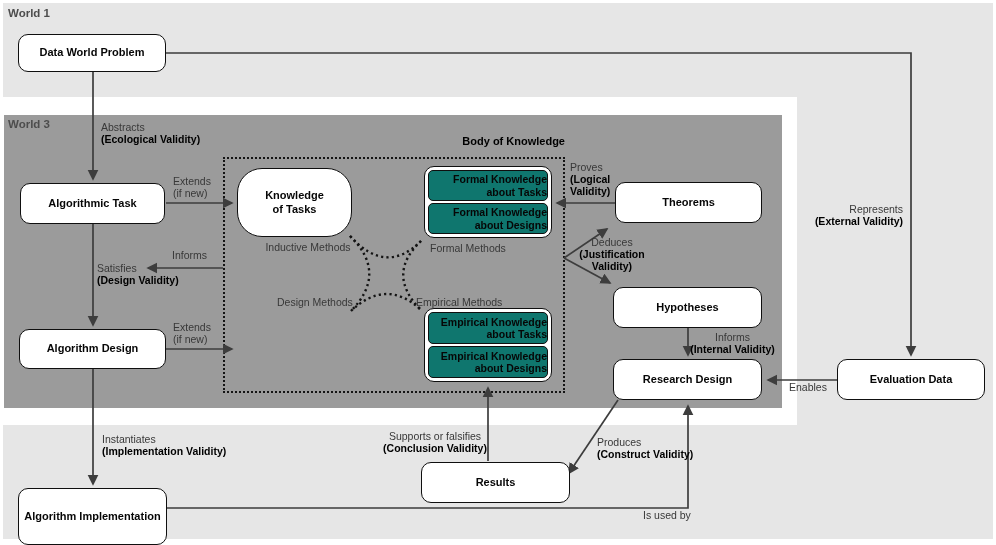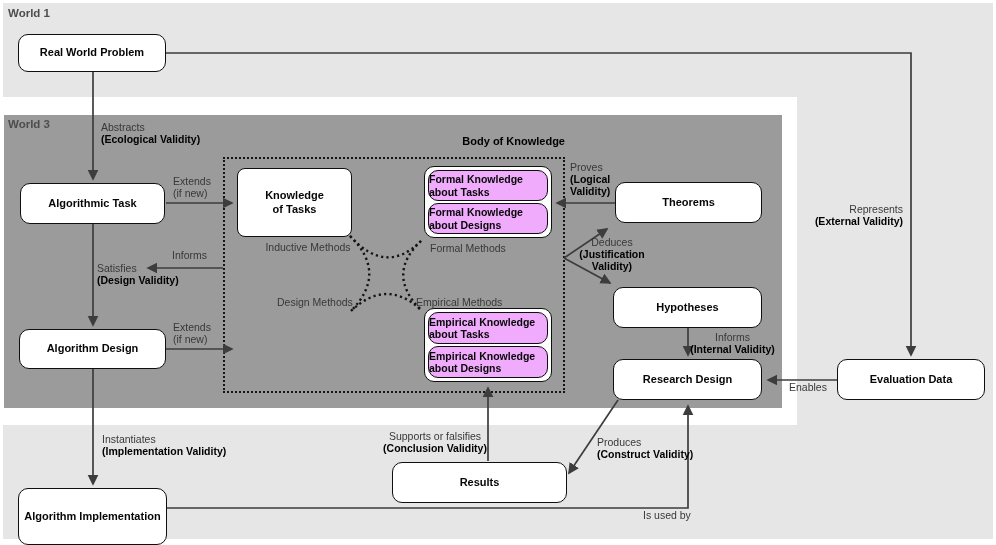--- a/index.html
+++ b/index.html
@@ -8,26 +8,26 @@
   #canvas-bg{left:3px;top:3px;width:990px;height:536px;background:#e6e6e6;}
   #world3-wrapper{left:0;top:97px;width:797px;height:328px;background:#ffffff;}
   #world3-bg{left:4px;top:115px;width:778px;height:293px;background:#9b9b9b;}
   #bok-box{left:223px;top:157px;width:342px;height:236px;border:2px dotted #141414;}
   .region-label{position:absolute;font-weight:bold;font-size:11.5px;color:#4d4d4d;white-space:nowrap;}
   #bok-title{position:absolute;left:223px;top:135px;width:342px;text-align:right;font-weight:bold;font-size:11px;color:#000;}
   svg{position:absolute;left:0;top:0;pointer-events:none;}
   .node{position:absolute;box-sizing:border-box;background:#ffffff;border:1.7px solid #0f0f0f;
         border-radius:10px;display:flex;align-items:center;justify-content:center;
         text-align:center;font-weight:bold;font-size:11px;line-height:1.2;color:#060606;}
-  .node.big-radius{border-radius:8px;}
+  .node.big-radius{border-radius:25px;}
   .stack{position:absolute;box-sizing:border-box;background:#ffffff;border:1.7px solid #0f0f0f;
          border-radius:10px;display:flex;flex-direction:column;gap:2px;padding:3px;}
-  .stack .inner{flex:1;box-sizing:border-box;border:1.5px solid #0f0f0f;border-radius:10px;
-         display:flex;align-items:center;justify-content:center;text-align:left;
-         font-weight:bold;font-size:10.5px;line-height:1.15;color:#060606;background:#f0abfc;}
+  .stack .inner{flex:1;box-sizing:border-box;border:1.5px solid #0f0f0f;border-radius:5px;
+         display:flex;align-items:center;justify-content:center;text-align:right;
+         font-weight:bold;font-size:10.5px;line-height:1.15;color:#060606;background:#0f766e;}
   .lbl{position:absolute;font-size:10.5px;line-height:12px;color:#383838;white-space:nowrap;}
   .lbl .em{font-weight:bold;color:#000;}
   .lbl.center{text-align:center;}
   .lbl.right{text-align:right;}
 </style>
 </head>
 <body>
 
 <div id="stage">
 
@@ -64,40 +64,40 @@
       <path d="M564,258 L610,283" marker-end="url(#arr)"></path>
     </g>
     <g fill="none" stroke="#141414" stroke-width="2.4" stroke-dasharray="2.2,3.2">
       <path d="M350,236 Q386,276 421,241"></path>
       <path d="M350,236 Q388,273 351,311"></path>
       <path d="M421,241 Q386,274 420,309"></path>
       <path d="M351,311 Q386,278 420,309"></path>
     </g>
   </svg>
 
-  <div class="node" style="left:18px;top:34px;width:148px;height:38px">Real World Problem</div>
+  <div class="node" style="left:18px;top:34px;width:148px;height:38px">Data World Problem</div>
   <div class="node" style="left:20px;top:183px;width:145px;height:41px">Algorithmic Task</div>
   <div class="node" style="left:19px;top:329px;width:147px;height:40px">Algorithm Design</div>
   <div class="node" style="left:18px;top:488px;width:149px;height:57px">Algorithm Implementation</div>
   <div class="node big-radius" style="left:237px;top:168px;width:115px;height:69px;padding:0 21px">Knowledge of Tasks</div>
 
   <div class="stack" style="left:424px;top:166px;width:128px;height:72px">
     <div class="inner">Formal Knowledge about Tasks</div>
     <div class="inner">Formal Knowledge about Designs</div>
   </div>
   <div class="stack" style="left:424px;top:308px;width:128px;height:74px">
     <div class="inner">Empirical Knowledge about Tasks</div>
     <div class="inner">Empirical Knowledge about Designs</div>
   </div>
 
   <div class="node" style="left:615px;top:182px;width:147px;height:41px">Theorems</div>
   <div class="node" style="left:613px;top:287px;width:149px;height:41px">Hypotheses</div>
   <div class="node" style="left:613px;top:359px;width:149px;height:41px">Research Design</div>
   <div class="node" style="left:837px;top:359px;width:148px;height:41px">Evaluation Data</div>
-  <div class="node" style="left:392px;top:462px;width:175px;height:41px">Results</div>
+  <div class="node" style="left:421px;top:462px;width:149px;height:41px">Results</div>
 
   <div class="lbl" style="left:101px;top:121px">
     <div>Abstracts</div>
     <div class="em">(Ecological Validity)</div>
   </div>
   <div class="lbl" style="left:173px;top:175px">
     <div>Extends</div>
     <div>(if new)</div>
   </div>
   <div class="lbl" style="left:172px;top:249px">

